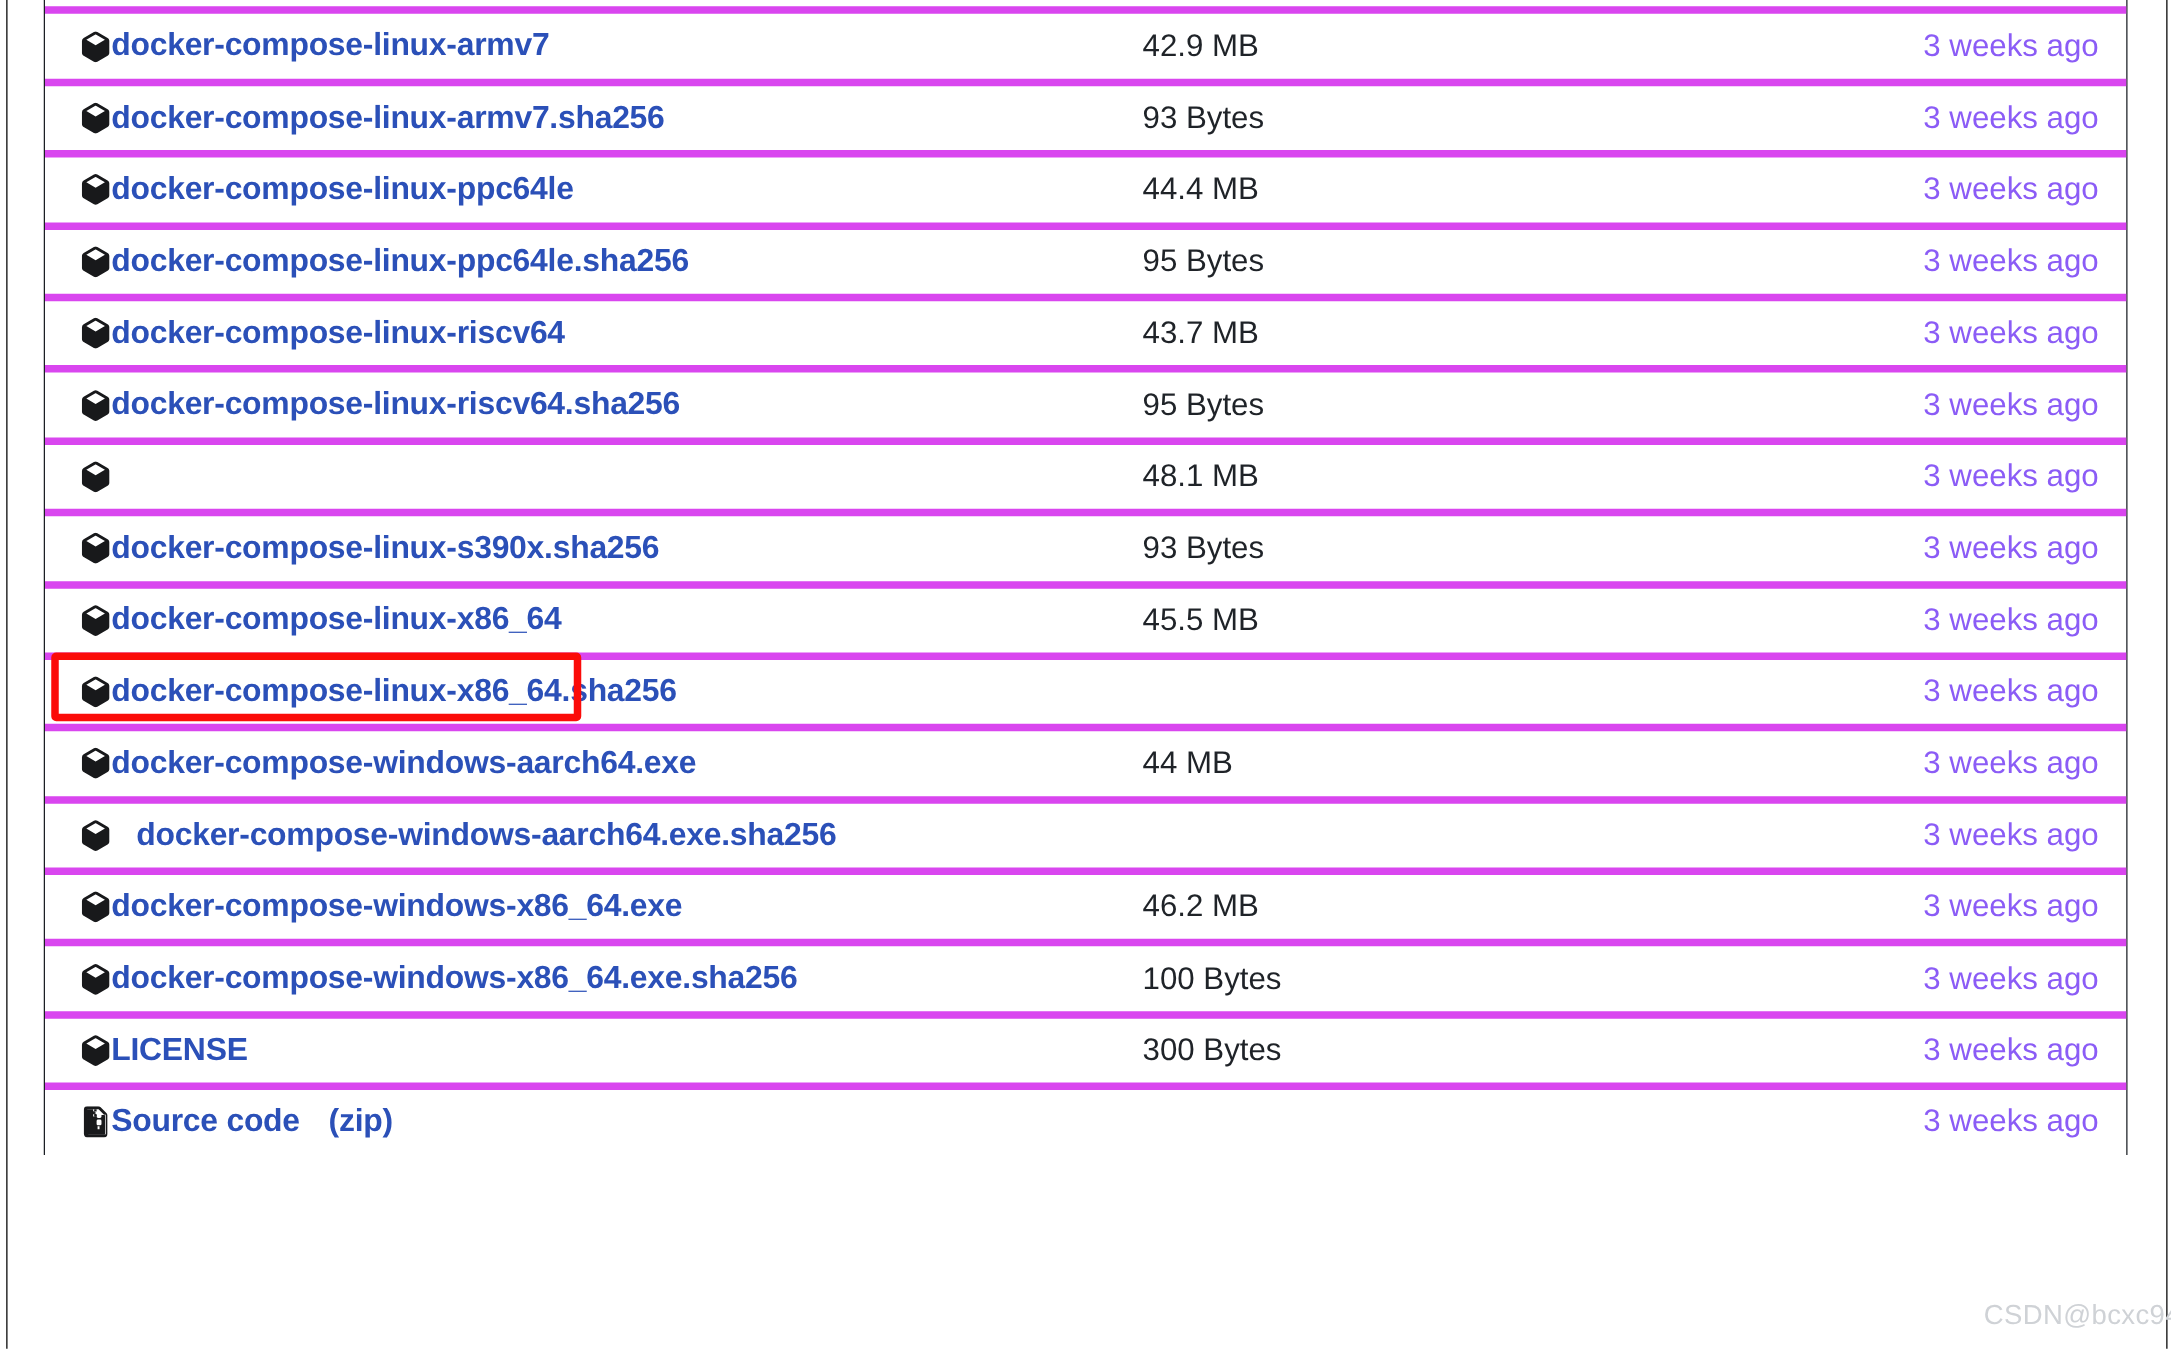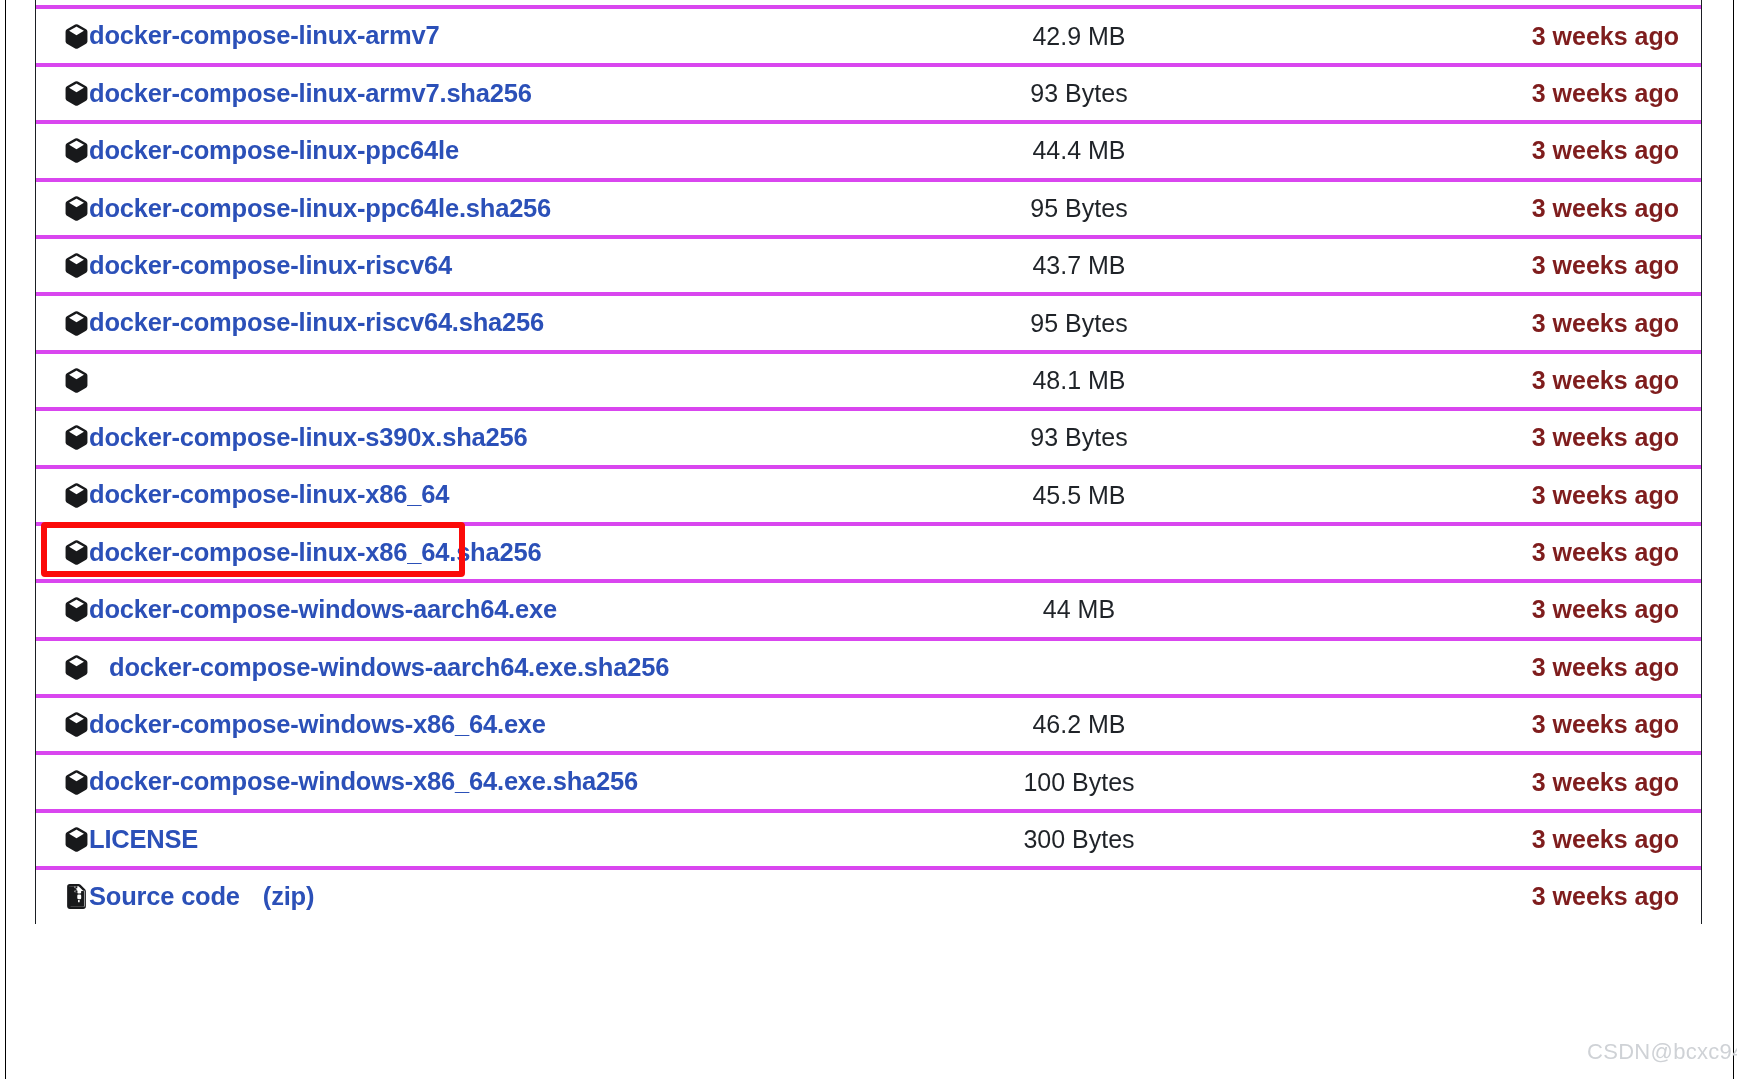--- a/index.html
+++ b/index.html
@@ -52,21 +52,21 @@
     border-left: 1px solid #1b1f24;
     border-right: 1px solid #1b1f24;
     background: #ffffff;
   }
 
   .asset-row {
     display: flex;
     align-items: center;
     height: 57.4px;
     box-sizing: border-box;
-    border-top: 4px solid #d946ef;
+    border-top: 6px solid #d946ef;
     padding: 0 22px 0 0;
     position: relative;
   }
   .asset-row:first-child { border-top: none; }
 
   .cell-name {
     flex: 1 1 auto;
     display: flex;
     align-items: center;
     padding-left: 28px;
@@ -85,34 +85,33 @@
     font-size: 25.5px;
     font-weight: bold;
     color: #2b50b8;
     letter-spacing: -0.2px;
     white-space: nowrap;
     line-height: 1;
   }
 
   .cell-size {
     flex: 0 0 330px;
-    text-align: center;
+    text-align: left;
     padding-right: 105px;
     font-size: 25px;
     color: #1f2328;
     white-space: nowrap;
   }
 
   .cell-time {
     flex: 0 0 330px;
     text-align: right;
     font-size: 25px;
-    color: #7f1d1d;
+    color: #8b5cf6;
     white-space: nowrap;
-    font-weight: bold;
   }
 
   
   .highlight-box {
     position: absolute;
     left: 41px;
     top: 522px;
     width: 424px;
     height: 55px;
     border: 6px solid #fb0b09;

